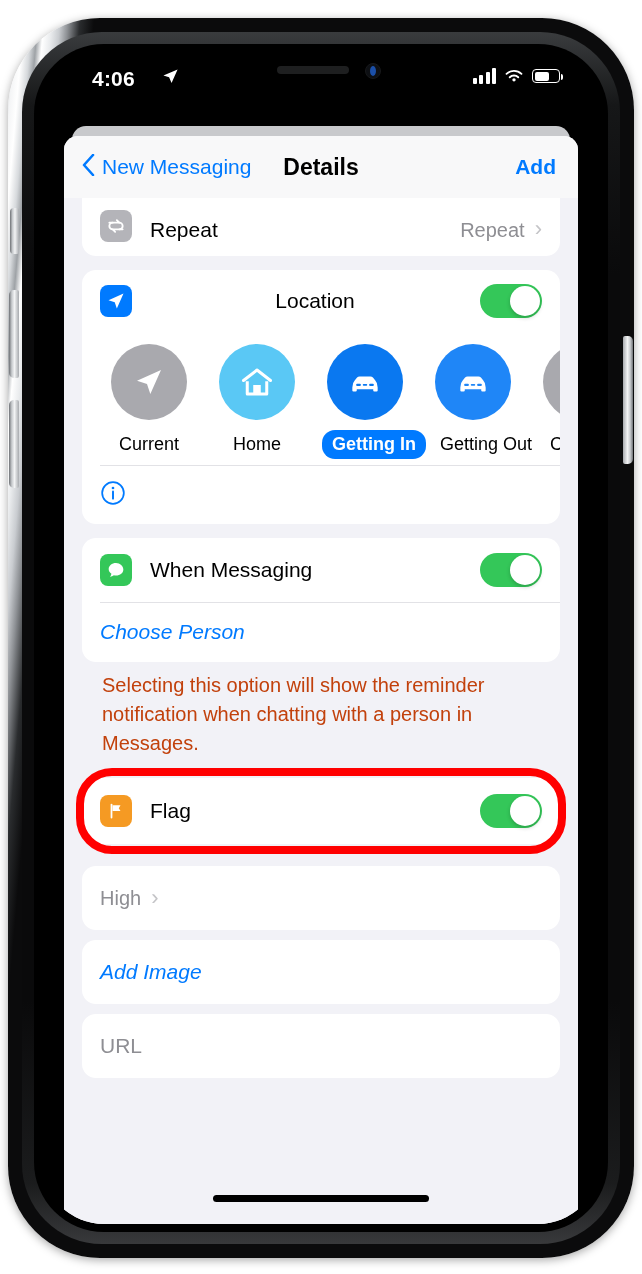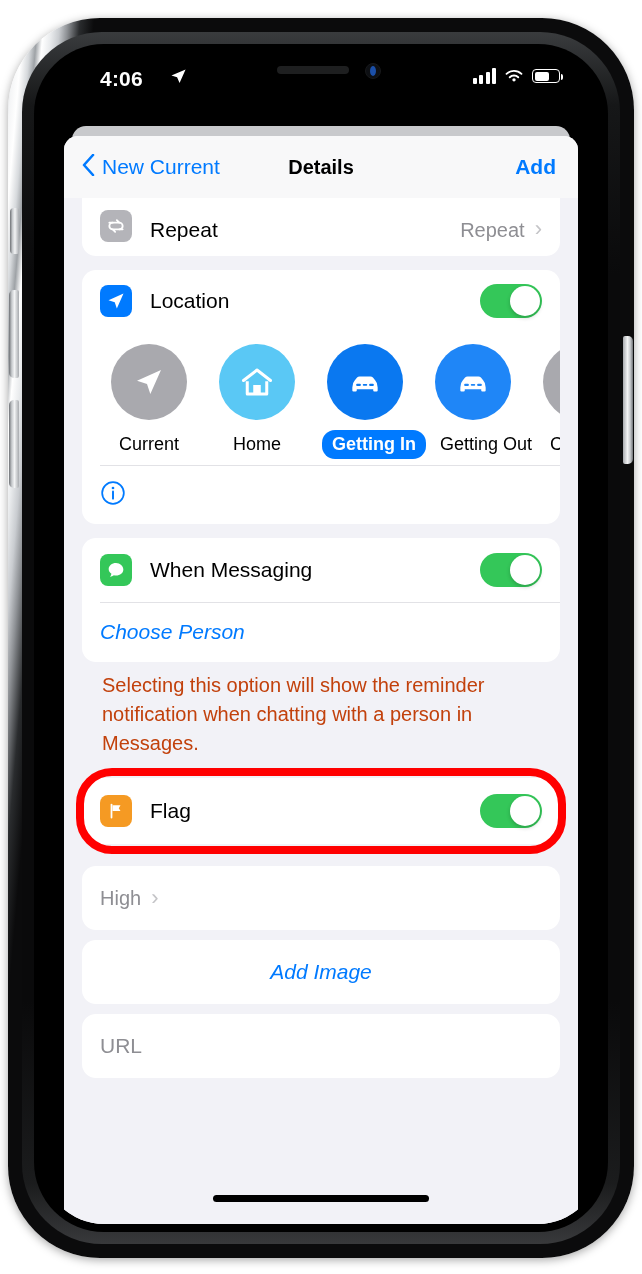--- a/index.html
+++ b/index.html
@@ -111,21 +111,21 @@
     top: 2px;
     width: 6px;
     height: 10px;
     border-radius: 50%;
     background: #1b4fa8;
   }
 
   
   #status-bar {
     position: absolute;
-    left: 12px; right: 0; top: 0;
+    left: 4px; right: 0; top: 0;
     height: 56px;
     z-index: 35;
     color: #ffffff;
   }
   #status-time {
     position: absolute;
     left: 46px;
     top: 15px;
     font-size: 21px;
     font-weight: bold;
@@ -207,21 +207,21 @@
     align-items: center;
     gap: 7px;
     color: #007aff;
     font-size: 21px;
     cursor: pointer;
   }
   #nav-title {
     position: absolute;
     left: 0; right: 0;
     text-align: center;
-    font-size: 20px;
+    font-size: 23px;
     font-weight: bold;
     color: #000;
   }
   #nav-add {
     position: absolute;
     right: 22px;
     color: #007aff;
     font-size: 21px;
     font-weight: bold;
     cursor: pointer;
@@ -437,21 +437,21 @@
 
     <div id="sheet">
 
       <div id="nav-bar">
         <div id="nav-back">
           <span>
             <svg width="13" height="22" viewBox="0 0 13 22">
               <path d="M11 1 L2 11 L11 21" stroke="#007aff" stroke-width="2.6" fill="none" stroke-linecap="round" stroke-linejoin="round"></path>
             </svg>
           </span>
-          <span>New Current</span>
+          <span>New Messaging</span>
         </div>
         <div id="nav-title">Details</div>
         <div id="nav-add">Add</div>
       </div>
 
       <div id="sheet-content">
 
         <div class="card" style="margin-top:-22px; border-radius:0 0 14px 14px;">
           <div class="row" style="min-height:80px; align-items:flex-end; padding-bottom:14px;">
             <div class="app-icon" style="background:#b4b4b9;">
@@ -462,21 +462,21 @@
             </div>
             <div class="row-label">Repeat</div>
             <div class="row-value">Repeat</div>
             <div class="chevron">›</div>
           </div>
         </div>
 
         <div class="gap-sm"></div>
 
         <div class="card">
-          <div class="row" style="min-height:62px;">
+          <div class="row" style="min-height:62px;text-align:center;">
             <div class="app-icon" style="background:#007aff;">
               <svg width="20" height="20" viewBox="0 0 24 24">
                 <path d="M21 3 L3 11 L10.5 13.5 L13 21 Z" fill="#ffffff"></path>
               </svg>
             </div>
             <div class="row-label">Location</div>
             <div class="toggle">
                 <div class="knob"></div>
               </div>
           </div>
@@ -597,21 +597,21 @@
         <div class="card">
           <div class="row" style="min-height:64px;">
             <div class="row-value">High</div>
             <div class="chevron">›</div>
           </div>
         </div>
 
         <div class="gap-xs"></div>
 
         <div class="card">
-          <div class="row" style="min-height:64px;justify-content:center;">
+          <div class="row" style="min-height:64px;">
             <span class="link-text">Add Image</span>
           </div>
         </div>
 
         <div class="gap-xs"></div>
 
         <div class="card">
           <div class="row" style="min-height:64px;">
             <span class="input-placeholder">URL</span>
           </div>

